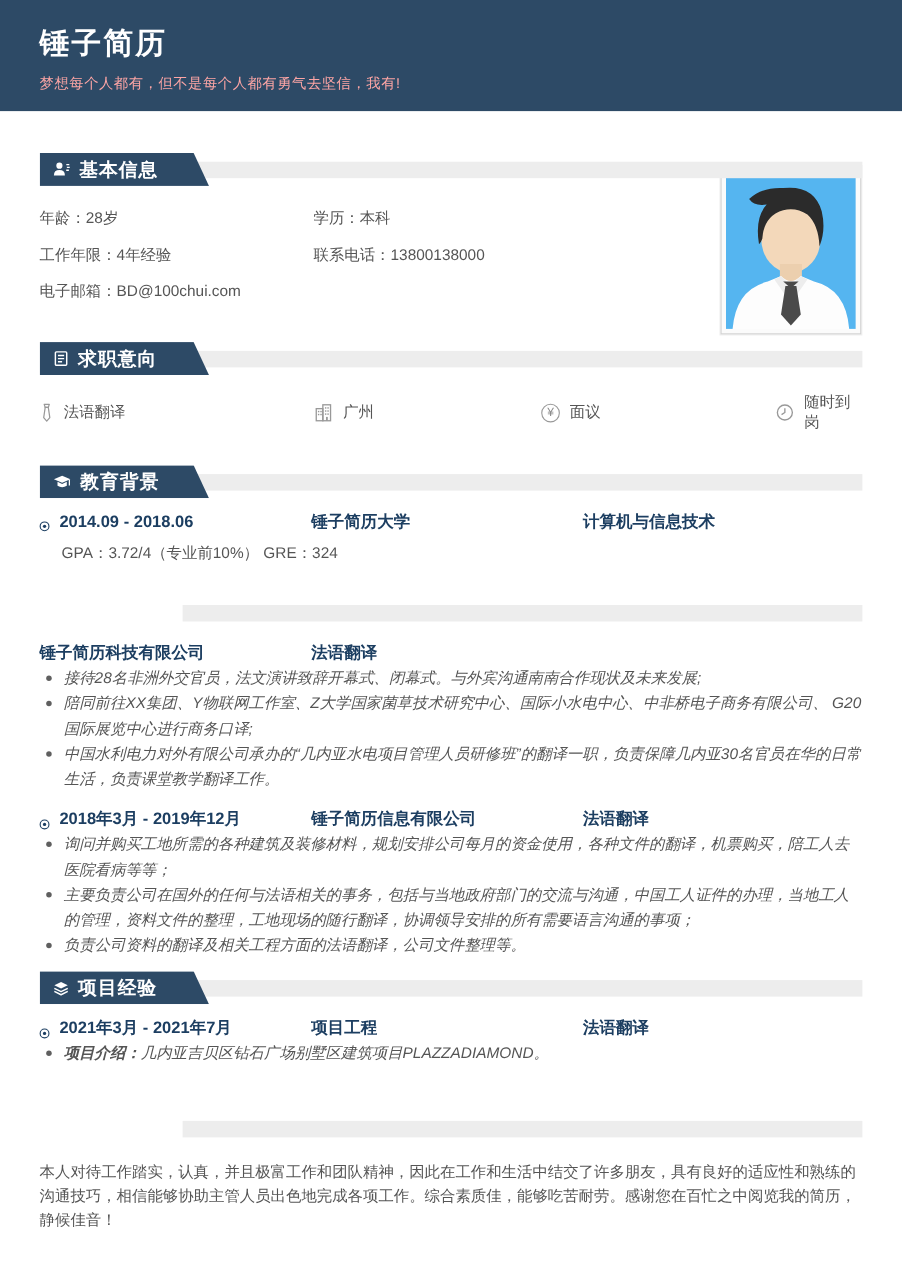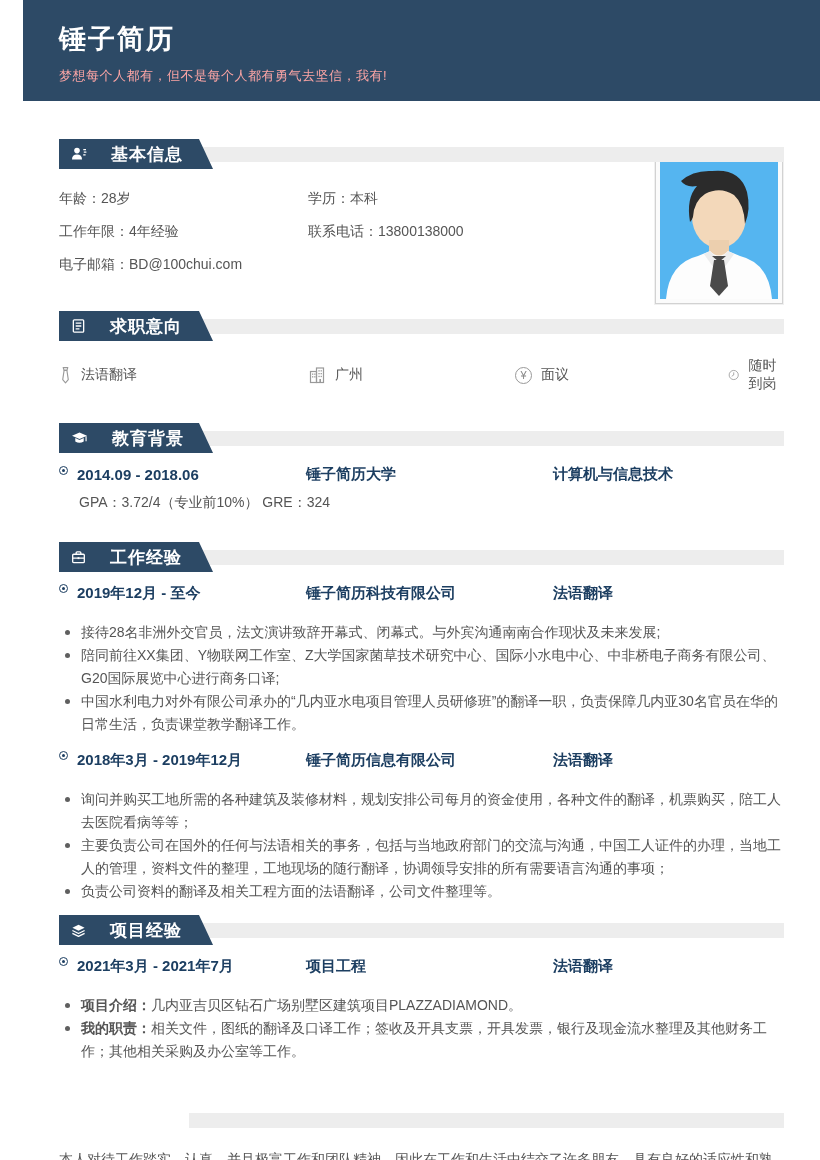--- a/index.html
+++ b/index.html
@@ -4,38 +4,38 @@
 <style>
   :root{
     --accent:#2d4a66;
     --navy:#1c3e61;
     --strip:#ededed;
     --photo-bg:#55b5f0;
     --body-text:#555555;
   }
   *{margin:0;padding:0;box-sizing:border-box;}
   body{background:#fff;font-family:"Liberation Sans","DejaVu Sans",sans-serif;}
-  .page{position:relative;width:820px;height:1160px;background:#ffffff;overflow:hidden;padding-left:23px;}
+  .page{position:relative;width:820px;height:1160px;background:#ffffff;overflow:hidden;}
 
   
   .hero{height:101px;background:var(--accent);padding:21px 36px 0 36px;}
   .hero-title{color:#ffffff;font-size:27px;font-weight:bold;letter-spacing:2px;}
   .hero-sub{color:#fca5a5;font-size:13px;margin-top:10px;letter-spacing:.5px;}
 
   .content{padding:0 36px;position:relative;}
 
   
   .sec-head{position:relative;height:30px;margin-top:30px;}
   .sec-head.first{margin-top:38px;}
   .sec-head.tight{margin-top:12px;}
   .sec-head.loose{margin-top:42px;}
   .strip{position:absolute;left:130px;right:0;top:8px;height:15px;background:var(--strip);}
   .banner{position:absolute;left:0;top:0;height:30px;width:154px;background:var(--accent);
           clip-path:polygon(0 0,140px 0,154px 30px,0 30px);
-          color:#fff;display:flex;align-items:center;gap:24px;padding-left:12px;
+          color:#fff;display:flex;align-items:center;gap:8px;padding-left:12px;
           font-size:17px;font-weight:bold;letter-spacing:1px;}
   .banner svg{flex:0 0 auto;}
 
   
   .info-block{margin-top:13px;}
   .info-row{display:grid;grid-template-columns:249px 1fr;height:33px;align-items:center;
             font-size:14px;color:var(--body-text);}
 
   
   .photo{position:absolute;left:655px;top:151px;width:128px;height:153px;background:#fbfbfb;
@@ -46,27 +46,27 @@
   .intent-row{margin-top:16px;display:grid;grid-template-columns:249px 207px 213px 1fr;align-items:center;}
   .intent-item{display:flex;align-items:center;gap:9px;font-size:14px;color:var(--body-text);}
   .circle-glyph{display:inline-flex;width:17px;height:17px;border:1.2px solid #999;border-radius:50%;
                 align-items:center;justify-content:center;font-size:11px;color:#888;}
 
   
   .entry{margin-top:12px;}
   .entry + .entry{margin-top:15px;}
   .entry-head{display:grid;grid-template-columns:247px 247px 1fr;align-items:center;
               font-size:15px;font-weight:bold;color:var(--navy);}
-  .date-cell{display:flex;align-items:flex-start;}
+  .date-cell{display:flex;align-items:flex-end;}
   .fisheye{flex:0 0 auto;width:9px;height:9px;border:1.5px solid var(--navy);border-radius:50%;
            position:relative;margin-right:9px;}
   .fisheye::after{content:'';position:absolute;inset:2px;background:var(--navy);border-radius:50%;}
   .detail-line{margin-top:10px;font-size:14px;color:var(--body-text);margin-left:20px;}
 
-  ul.bullets{margin-top:18px;list-style:none;}
+  ul.bullets{margin-top:2px;list-style:none;font-style:italic;}
   ul.bullets li{position:relative;padding-left:22px;font-size:14px;line-height:23px;color:var(--body-text);}
   ul.bullets li::before{content:'';position:absolute;left:6px;top:9px;width:5px;height:5px;
                         border-radius:50%;background:#5f5f5f;}
   ul.bullets li strong{font-weight:bold;}
 
   .para{margin-top:13px;font-size:14px;line-height:22px;color:var(--body-text);}
 </style>
 </head>
 <body>
 
@@ -194,36 +194,23 @@
           <span>2014.09 - 2018.06</span>
         </span>
         <span>锤子简历大学</span>
         <span>计算机与信息技术</span>
       </div>
       <div class="detail-line">GPA：3.72/4（专业前10%） GRE：324</div>
     </div>
 
     <div class="sec-head">
       <div class="strip"></div>
-      <div class="banner">
-        <svg width="15" height="15" viewBox="0 0 16 16" fill="none" stroke="#fff" stroke-width="1.4">
-          <rect x="1.8" y="4.5" width="12.4" height="9" rx="1"></rect>
-          <path d="M5.5 4.5 V3 Q5.5 2 6.5 2 H9.5 Q10.5 2 10.5 3 V4.5"></path>
-          <line x1="1.8" y1="8.7" x2="14.2" y2="8.7"></line>
-          <rect x="7" y="7.7" width="2" height="2" fill="#fff" stroke="none"></rect>
-        </svg>
-        <span>工作经验</span>
-      </div>
-    </div>
-    <div class="entry">
-      <div class="entry-head">
-        <span class="date-cell">
-          <span class="fisheye"></span>
-          <span>2019年12月 - 至今</span>
-        </span>
+    </div>
+    <div class="entry">
+      <div class="entry-head">
         <span>锤子简历科技有限公司</span>
         <span>法语翻译</span>
       </div>
       <ul class="bullets">
         <li>接待28名非洲外交官员，法文演讲致辞开幕式、闭幕式。与外宾沟通南南合作现状及未来发展;</li>
         <li>陪同前往XX集团、Y物联网工作室、Z大学国家菌草技术研究中心、国际小水电中心、中非桥电子商务有限公司、 G20国际展览中心进行商务口译;</li>
         <li>中国水利电力对外有限公司承办的“几内亚水电项目管理人员研修班”的翻译一职，负责保障几内亚30名官员在华的日常生活，负责课堂教学翻译工作。</li>
       </ul>
     </div>
     <div class="entry">
@@ -257,21 +244,20 @@
       <div class="entry-head">
         <span class="date-cell">
           <span class="fisheye"></span>
           <span>2021年3月 - 2021年7月</span>
         </span>
         <span>项目工程</span>
         <span>法语翻译</span>
       </div>
       <ul class="bullets">
         <li><strong>项目介绍：</strong><span>几内亚吉贝区钻石广场别墅区建筑项目PLAZZADIAMOND。</span></li>
-        <li><strong>我的职责：</strong><span>相关文件，图纸的翻译及口译工作；签收及开具支票，开具发票，银行及现金流水整理及其他财务工作；其他相关采购及办公室等工作。</span></li>
       </ul>
     </div>
 
     <div class="sec-head loose">
       <div class="strip"></div>
     </div>
     <p class="para">本人对待工作踏实，认真，并且极富工作和团队精神，因此在工作和生活中结交了许多朋友，具有良好的适应性和熟练的沟通技巧，相信能够协助主管人员出色地完成各项工作。综合素质佳，能够吃苦耐劳。感谢您在百忙之中阅览我的简历，静候佳音！</p>
 
   </div>
 </div>

